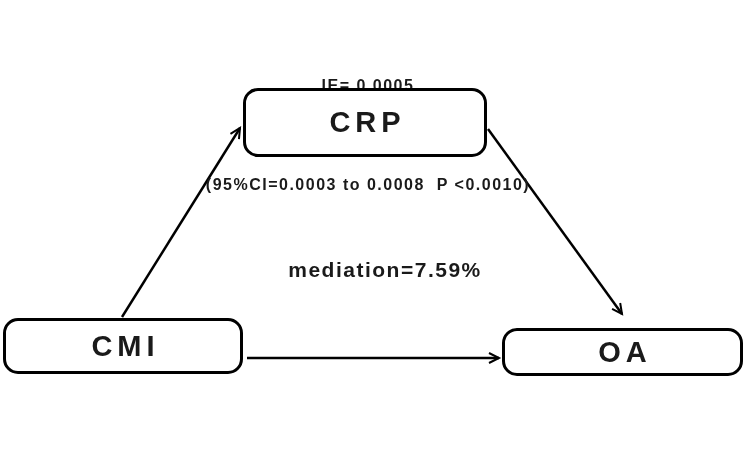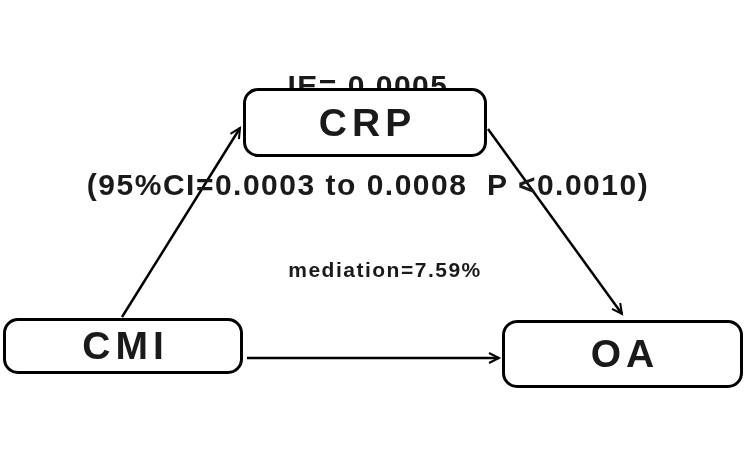--- a/index.html
+++ b/index.html
@@ -35,41 +35,41 @@
   }
   .box{
     position:absolute;
     box-sizing:border-box;
     border:3px solid var(--line);
     border-radius:15px;
     background:var(--background);
     display:flex;
     align-items:center;
     justify-content:center;
-    font-size:39px;
+    font-size:29px;
     font-weight:bold;
     letter-spacing:5px;
     color:var(--text);
     text-indent:5px; 
   }
   .box-crp{ left:243px; top:88px;  width:244px; height:69px; }
   .box-cmi{ left:3px;   top:318px; width:240px; height:56px; }
-  .box-oa { left:502px; top:320px; width:241px; height:68px; }
+  .box-oa { left:502px; top:328px; width:241px; height:48px; }
   .txt{
     position:absolute;
     transform:translateX(-50%);
     text-align:center;
     color:var(--text);
     font-weight:bold;
     white-space:pre;
   }
   .txt div{ white-space:pre; }
   .txt-ie{
     left:368px; top:3px;
-    font-size:30px;
+    font-size:16px;
     letter-spacing:1.5px;
     line-height:33px;
   }
   .txt-mediation{
     left:385px; top:202px;
     font-size:21px;
     letter-spacing:1.5px;
     line-height:27px;
   }
   .txt-de{

